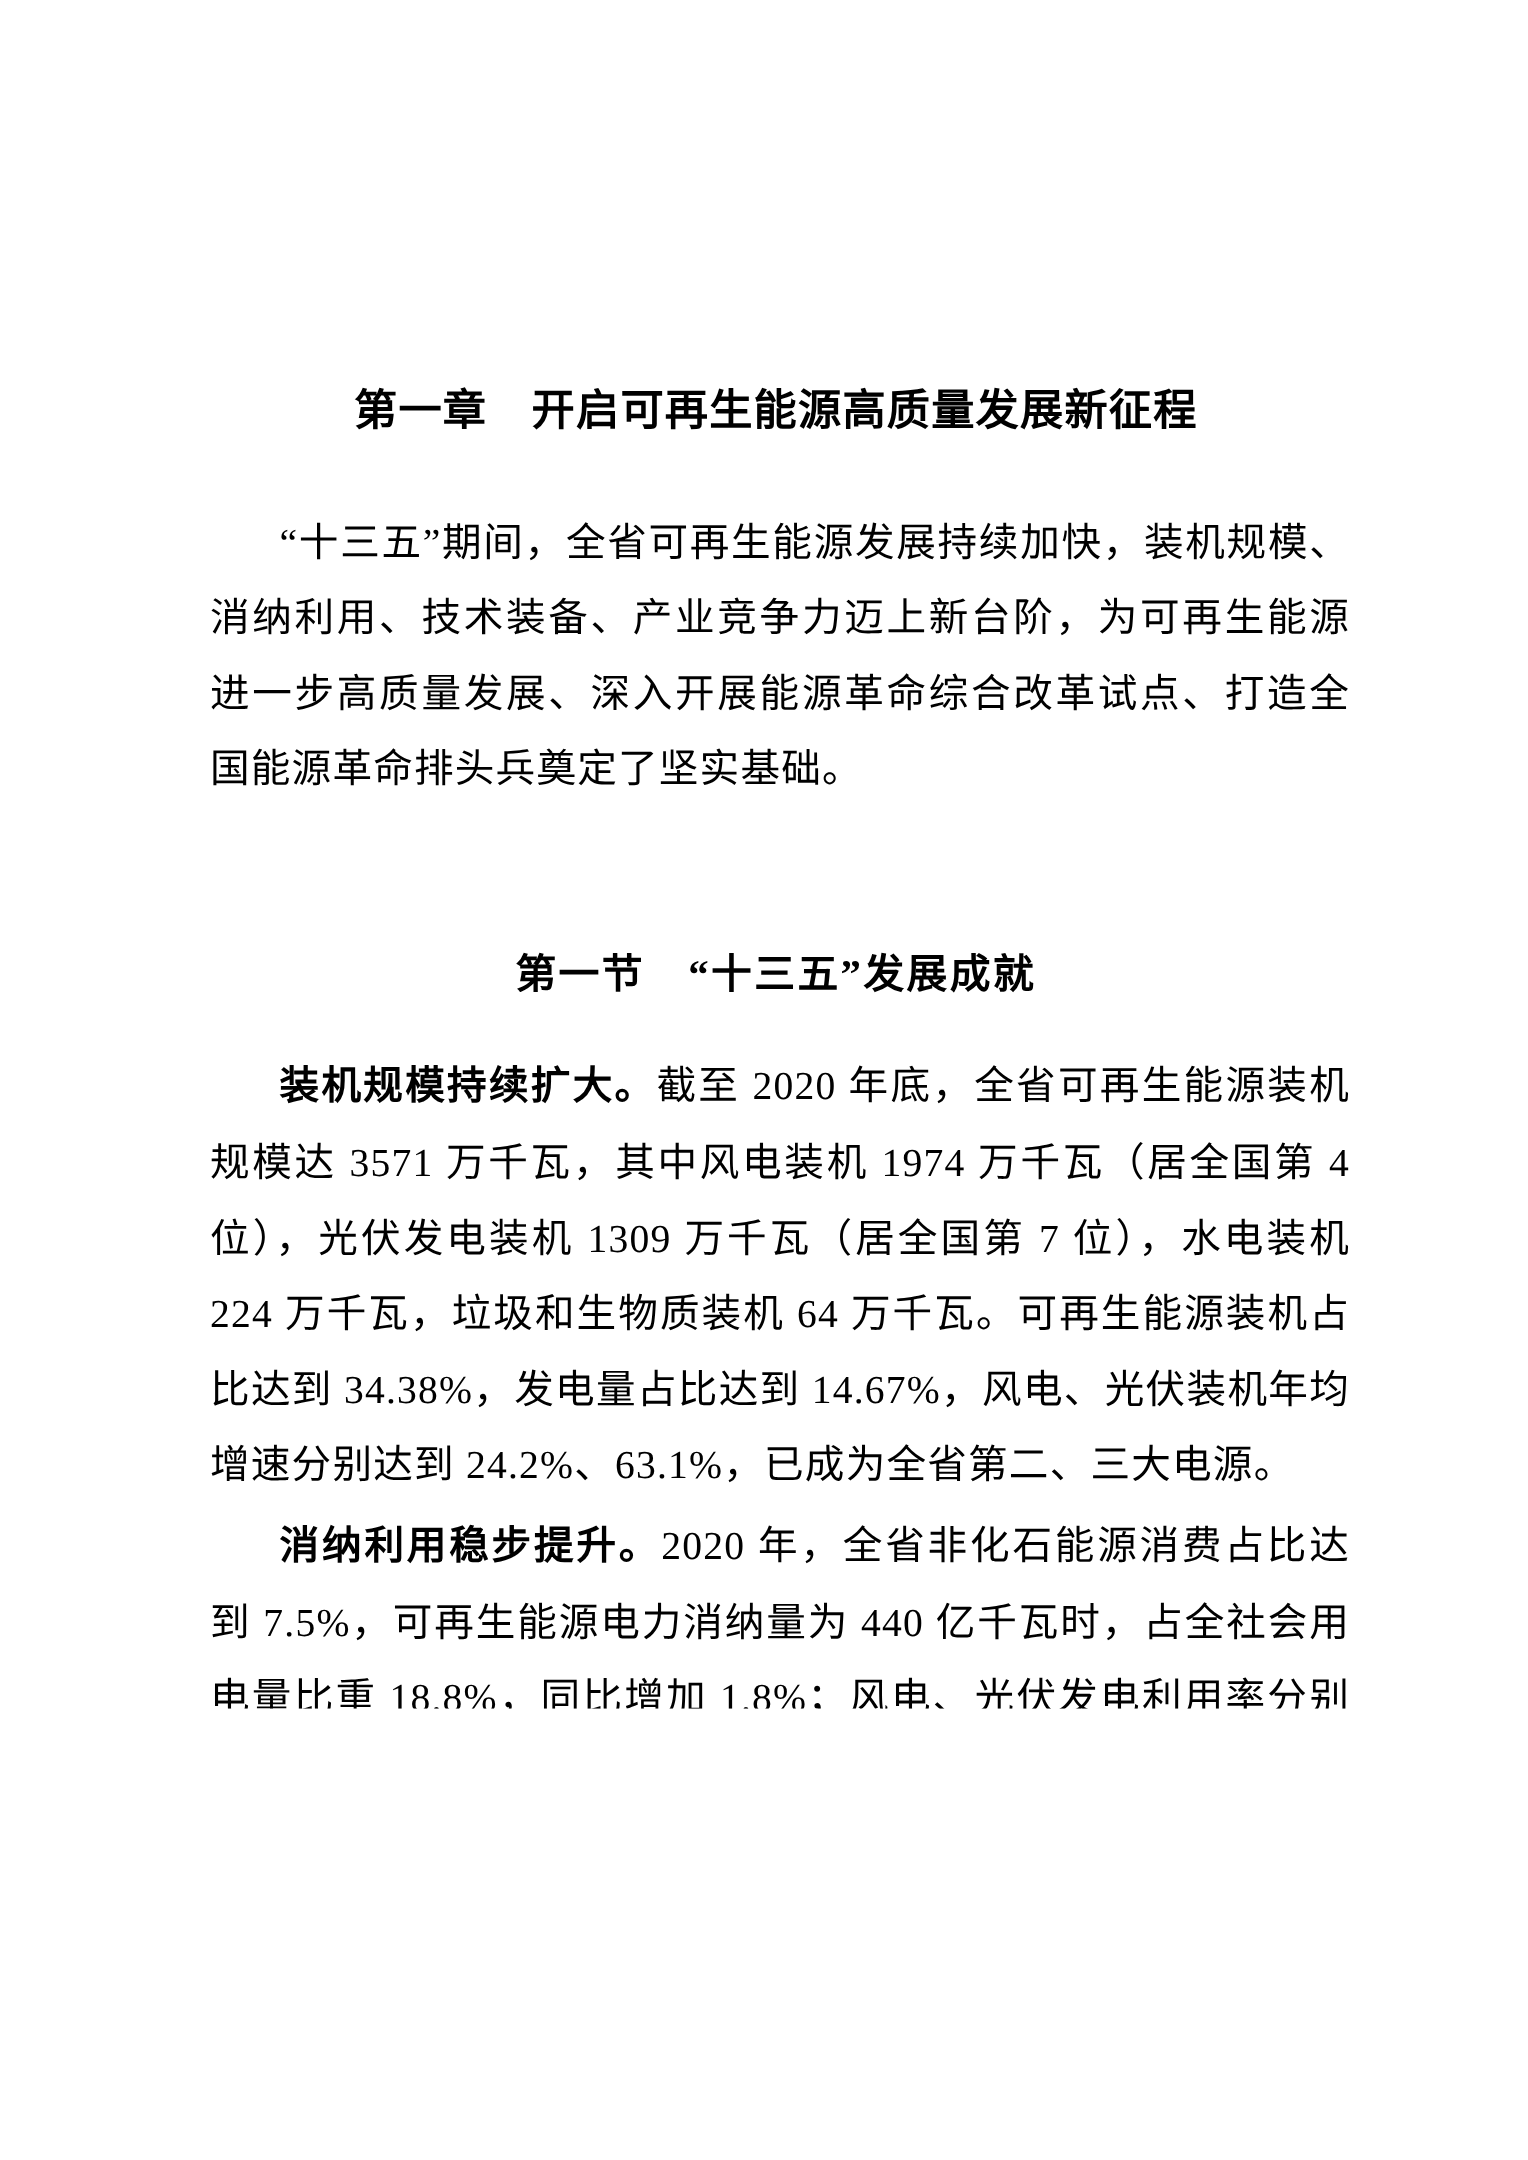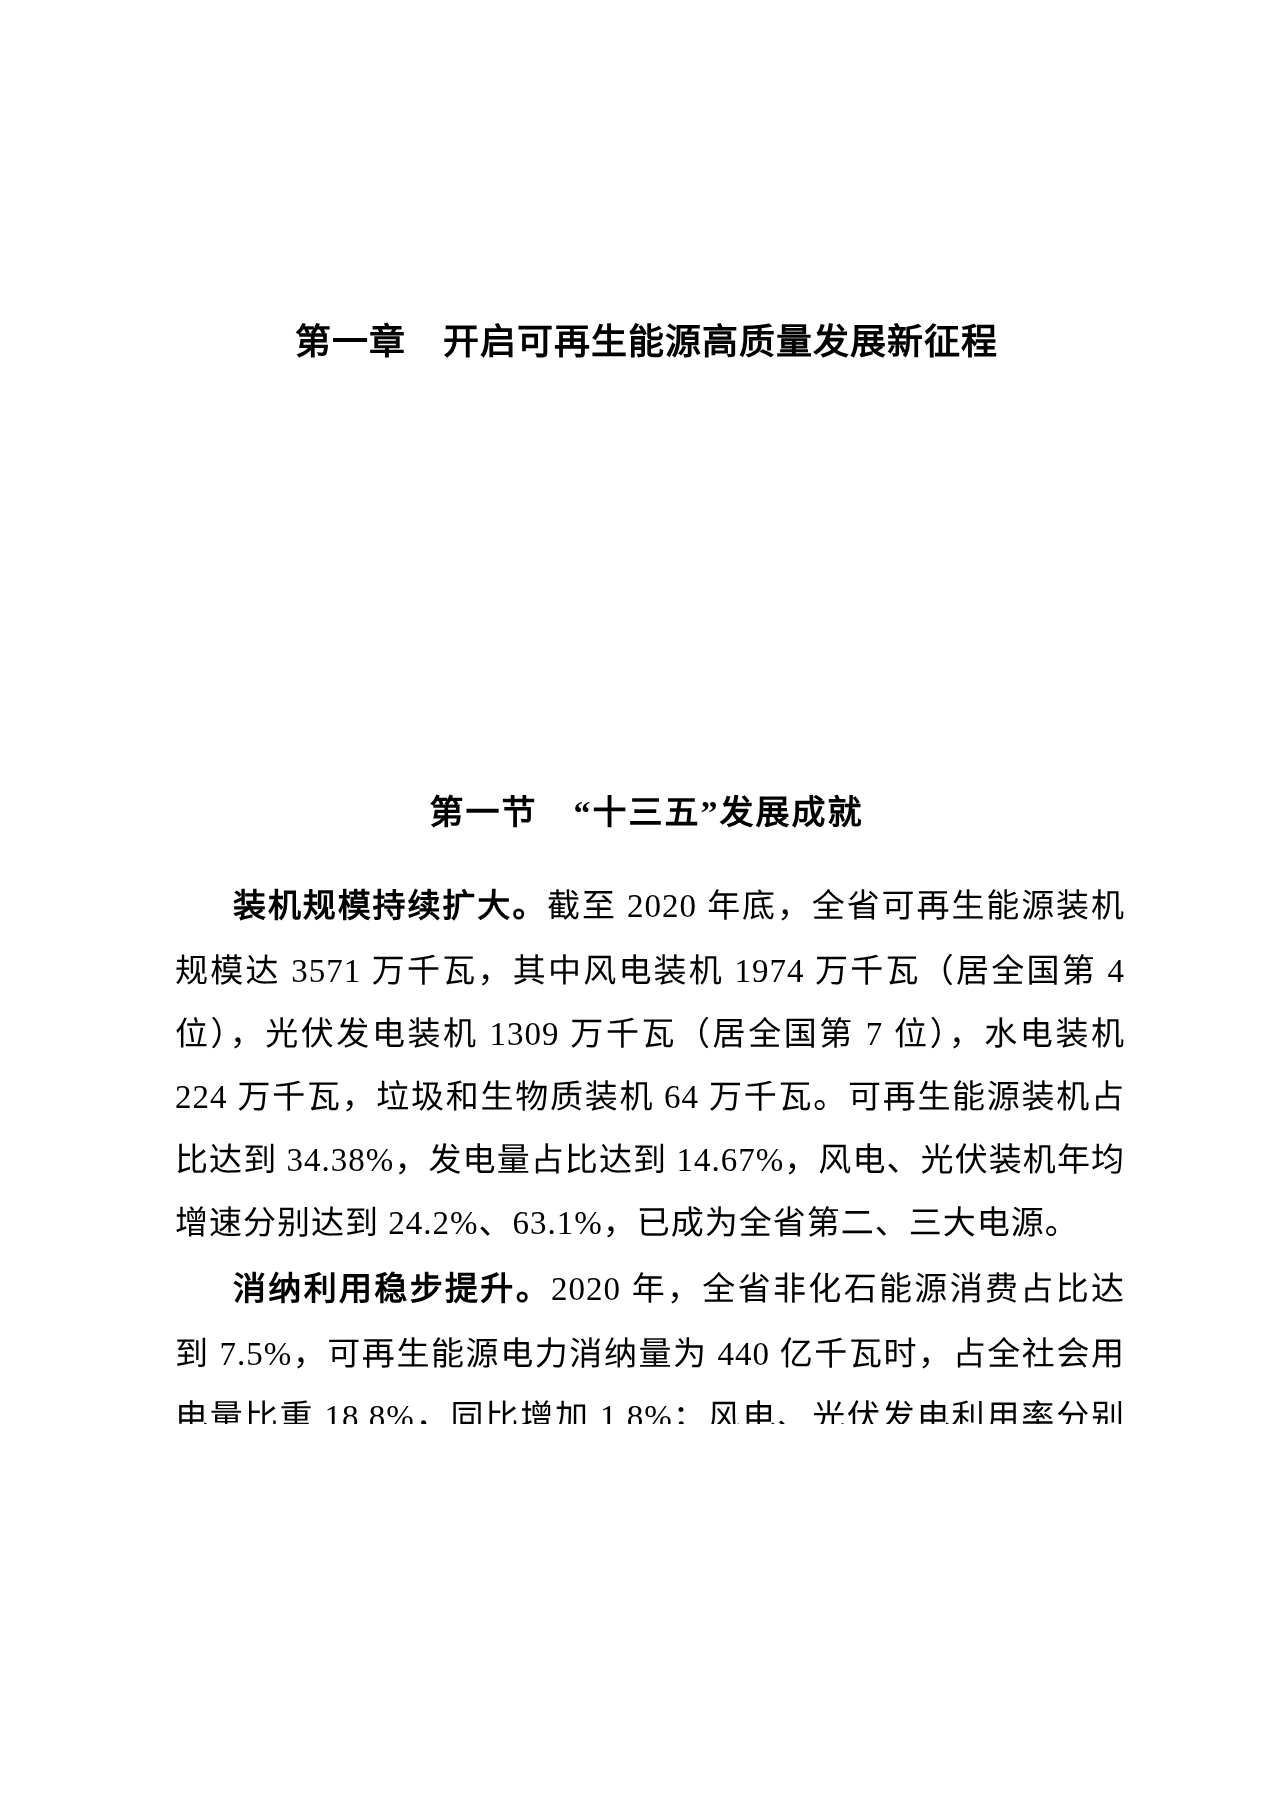--- a/index.html
+++ b/index.html
@@ -72,20 +72,21 @@
     white-space: pre;
   }
 </style>
 </head>
 <body>
 
 <div class="page">
 
   <h1 class="chapter-title">第一章　开启可再生能源高质量发展新征程</h1>
 
+  <p class="body-para para-intro">“十三五”期间，全省可再生能源发展持续加快，装机规模、消纳利用、技术装备、产业竞争力迈上新台阶，为可再生能源进一步高质量发展、深入开展能源革命综合改革试点、打造全国能源革命排头兵奠定了坚实基础。</p>
 
   <h2 class="section-title">第一节　“十三五”发展成就</h2>
 
   <p class="body-para para-scale"><span class="lead">装机规模持续扩大。</span><span>截至 2020 年底，全省可再生能源装机规模达 3571 万千瓦，其中风电装机 1974 万千瓦（居全国第 4 位），光伏发电装机 1309 万千瓦（居全国第 7 位），水电装机 224 万千瓦，垃圾和生物质装机 64 万千瓦。可再生能源装机占比达到 34.38%，发电量占比达到 14.67%，风电、光伏装机年均增速分别达到 24.2%、63.1%，已成为全省第二、三大电源。</span></p>
 
   <p class="body-para para-consumption"><span class="lead">消纳利用稳步提升。</span><span>2020 年，全省非化石能源消费占比达到 7.5%，可再生能源电力消纳量为 440 亿千瓦时，占全社会用电量比重 18.8%，同比增加 1.8%；风电、光伏发电利用率分别达到 97.03%、97.02%。</span></p>
 
 
   <div class="page-number">— 7 —</div>
 

